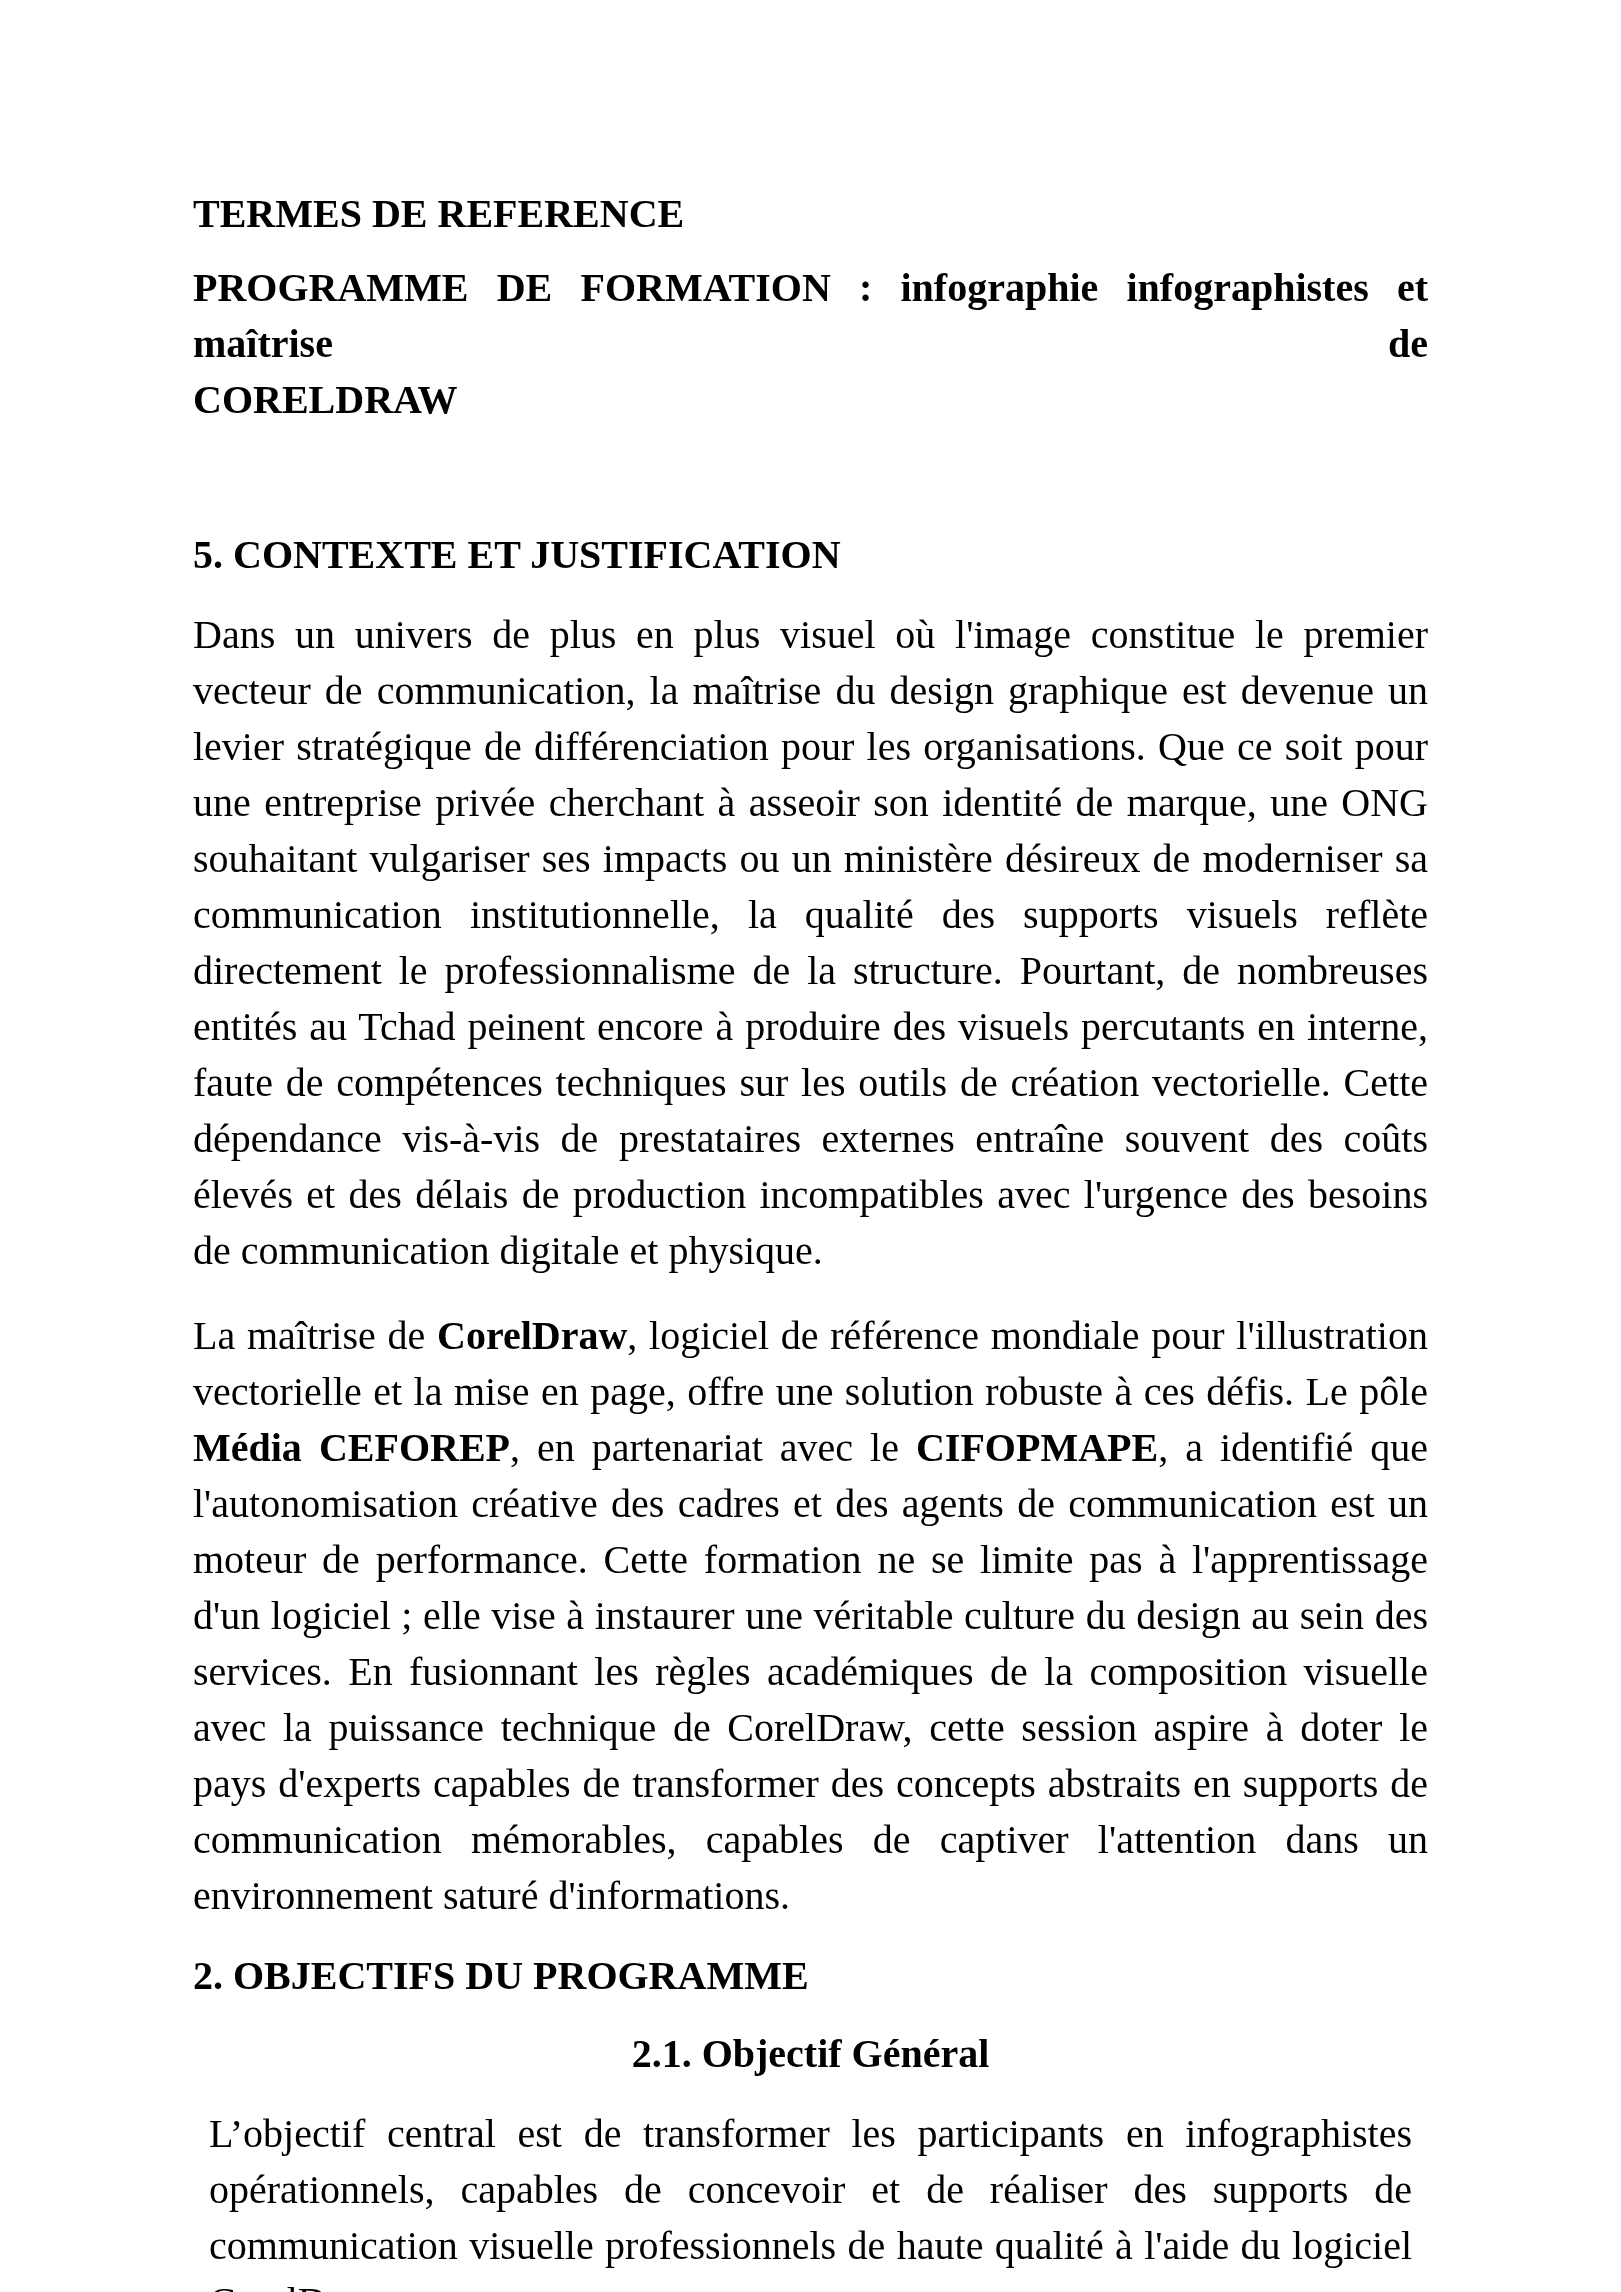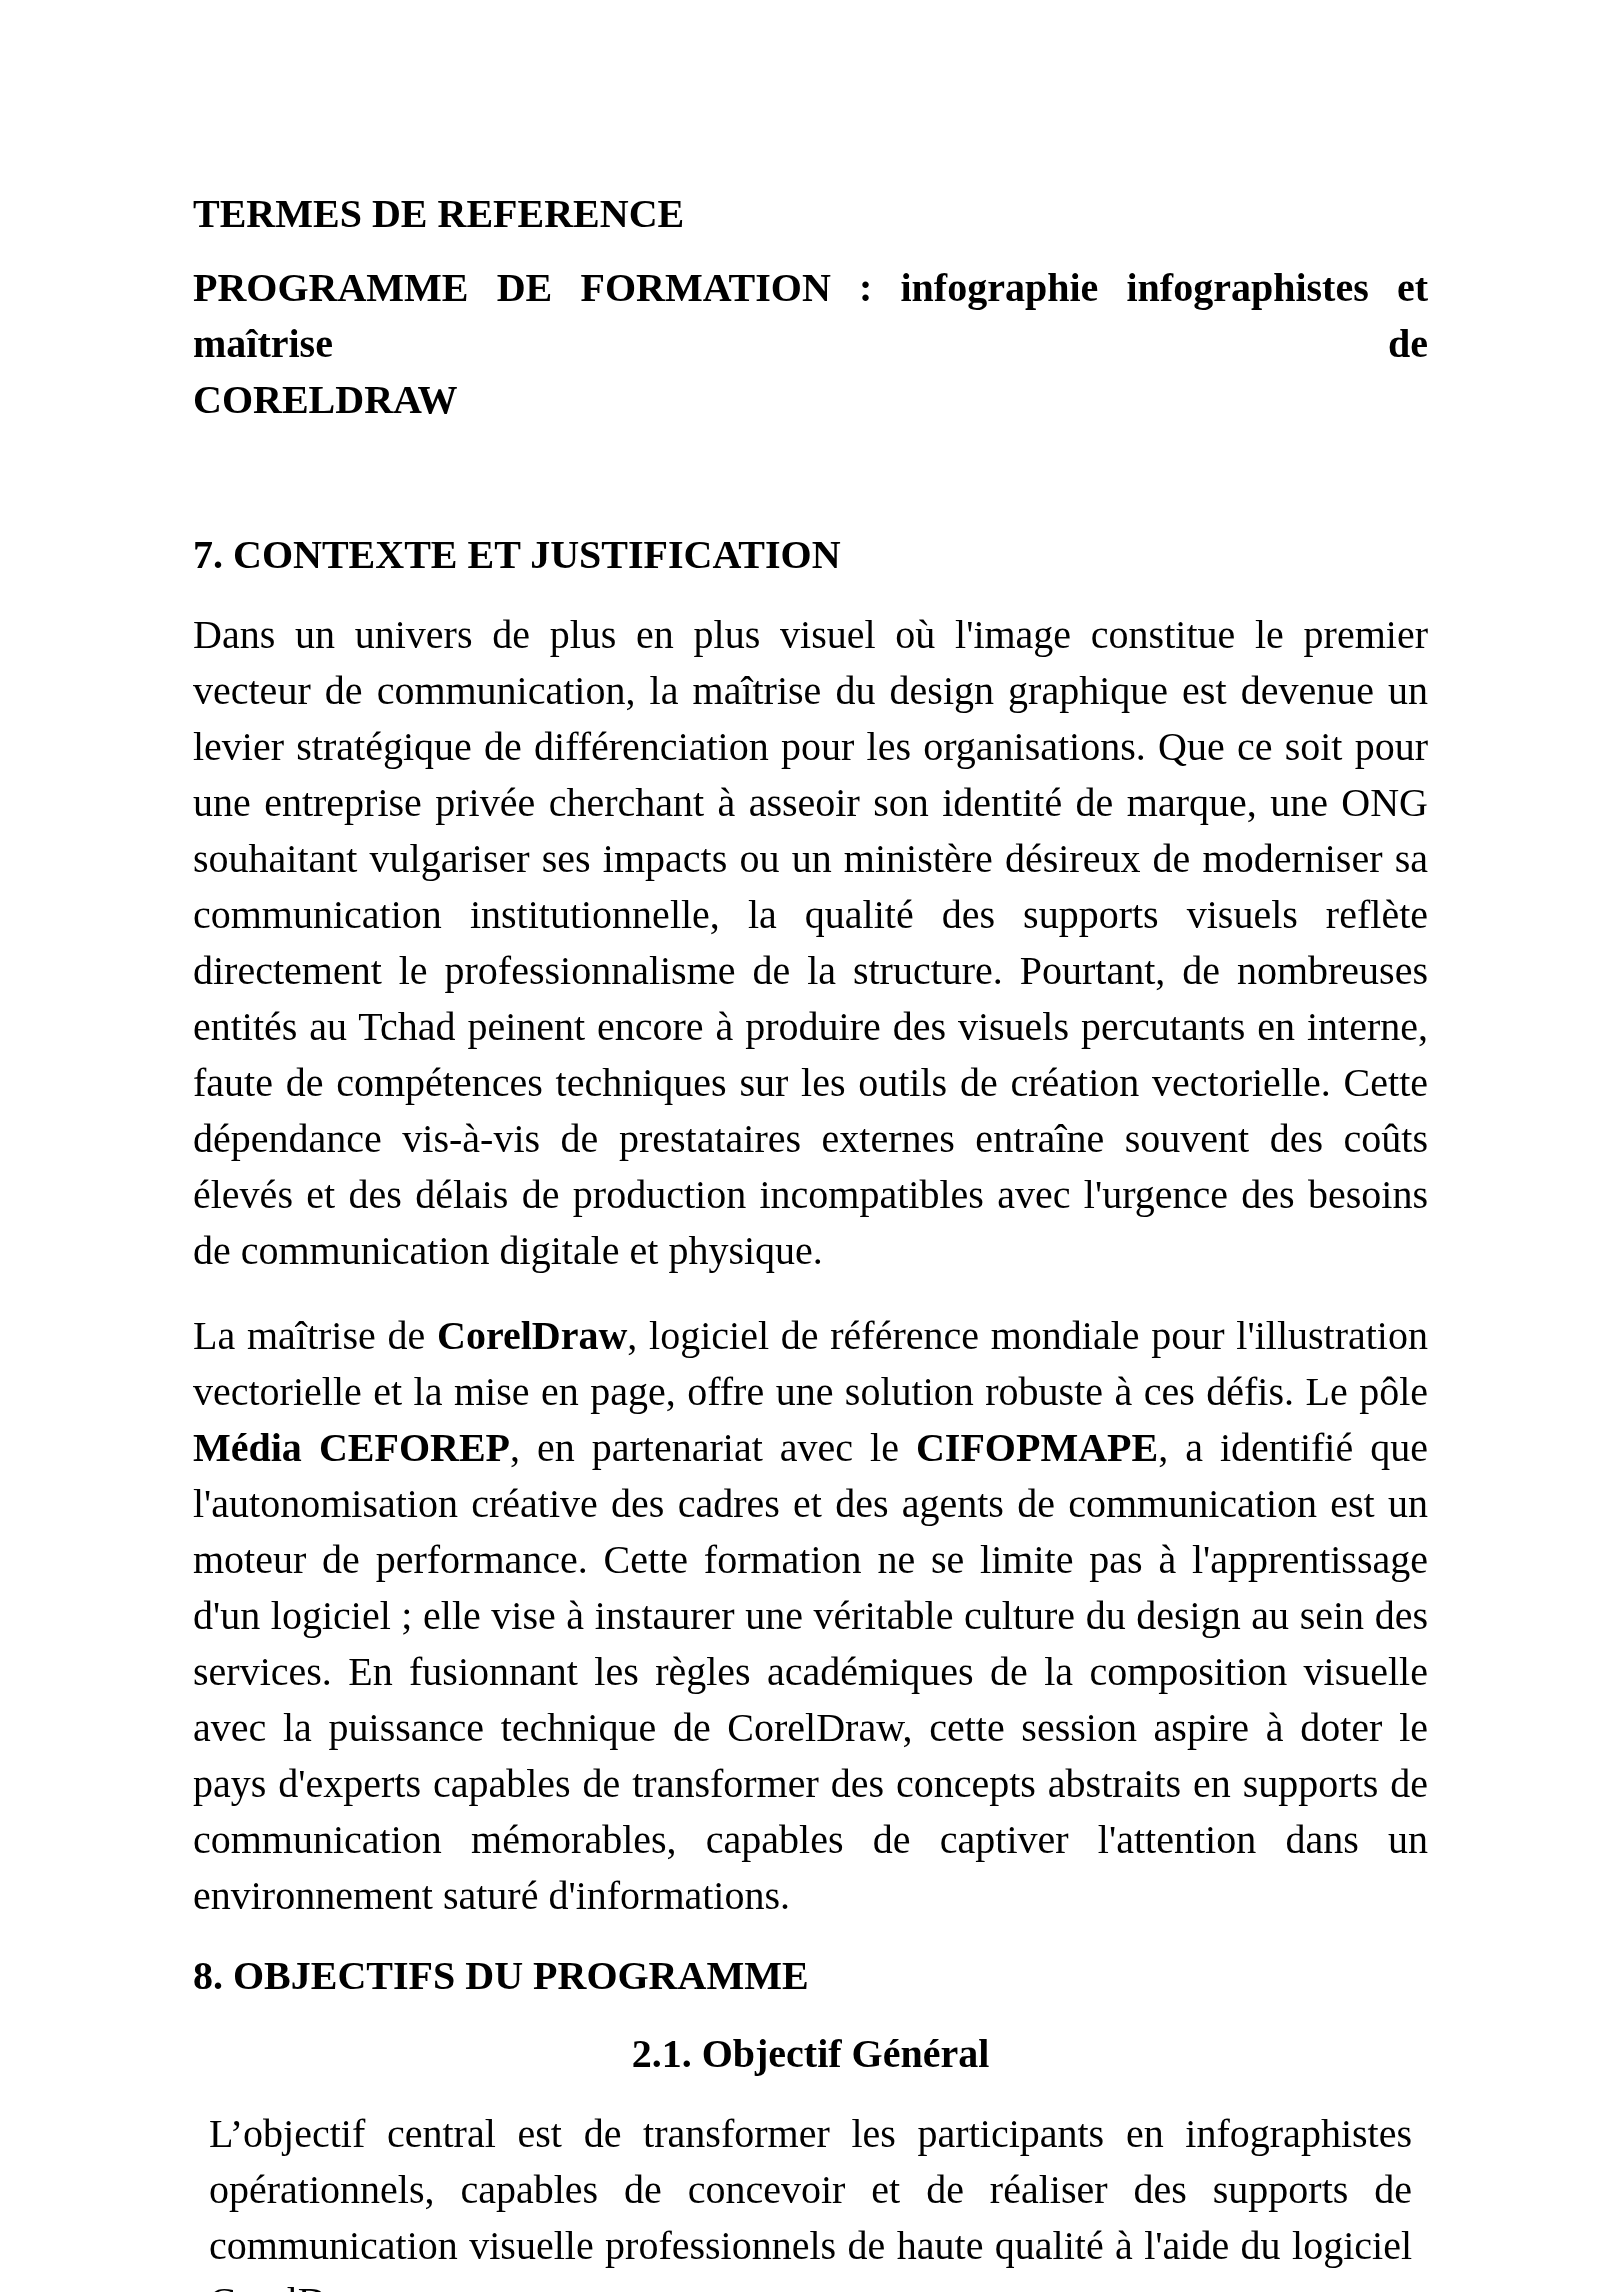--- a/index.html
+++ b/index.html
@@ -41,26 +41,26 @@
 
 <div class="doc-page">
 
   <p class="block doc-title bold">TERMES DE REFERENCE</p>
 
   <div class="block doc-subtitle bold">
     <div class="just-force">PROGRAMME DE FORMATION : infographie infographistes et maîtrise de</div>
     <div>CORELDRAW</div>
   </div>
 
-  <p class="block h-sec1 bold">7. CONTEXTE ET JUSTIFICATION</p>
+  <p class="block h-sec1 bold">5. CONTEXTE ET JUSTIFICATION</p>
 
   <p class="block para-1 just">Dans un univers de plus en plus visuel où l'image constitue le premier vecteur de communication, la maîtrise du design graphique est devenue un levier stratégique de différenciation pour les organisations. Que ce soit pour une entreprise privée cherchant à asseoir son identité de marque, une ONG souhaitant vulgariser ses impacts ou un ministère désireux de moderniser sa communication institutionnelle, la qualité des supports visuels reflète directement le professionnalisme de la structure. Pourtant, de nombreuses entités au Tchad peinent encore à produire des visuels percutants en interne, faute de compétences techniques sur les outils de création vectorielle. Cette dépendance vis-à-vis de prestataires externes entraîne souvent des coûts élevés et des délais de production incompatibles avec l'urgence des besoins de communication digitale et physique.</p>
 
   <p class="block para-2 just"><span>La maîtrise de </span><span style="font-weight: 700;">CorelDraw</span><span>, logiciel de référence mondiale pour l'illustration vectorielle et la mise en page, offre une solution robuste à ces défis. Le pôle </span><span style="font-weight: 700;">Média CEFOREP</span><span>, en partenariat avec le </span><span style="font-weight: 700;">CIFOPMAPE</span><span>, a identifié que l'autonomisation créative des cadres et des agents de communication est un moteur de performance. Cette formation ne se limite pas à l'apprentissage d'un logiciel ; elle vise à instaurer une véritable culture du design au sein des services. En fusionnant les règles académiques de la composition visuelle avec la puissance technique de CorelDraw, cette session aspire à doter le pays d'experts capables de transformer des concepts abstraits en supports de communication mémorables, capables de captiver l'attention dans un environnement saturé d'informations.</span></p>
 
-  <p class="block h-sec2 bold">8. OBJECTIFS DU PROGRAMME</p>
+  <p class="block h-sec2 bold">2. OBJECTIFS DU PROGRAMME</p>
 
   <p class="block h-sec2-sub bold">2.1. Objectif Général</p>
 
   <p class="block para-3 just">L’objectif central est de transformer les participants en infographistes opérationnels, capables de concevoir et de réaliser des supports de communication visuelle professionnels de haute qualité à l'aide du logiciel CorelDraw.</p>
 
 </div>
 
 
 </body></html>

